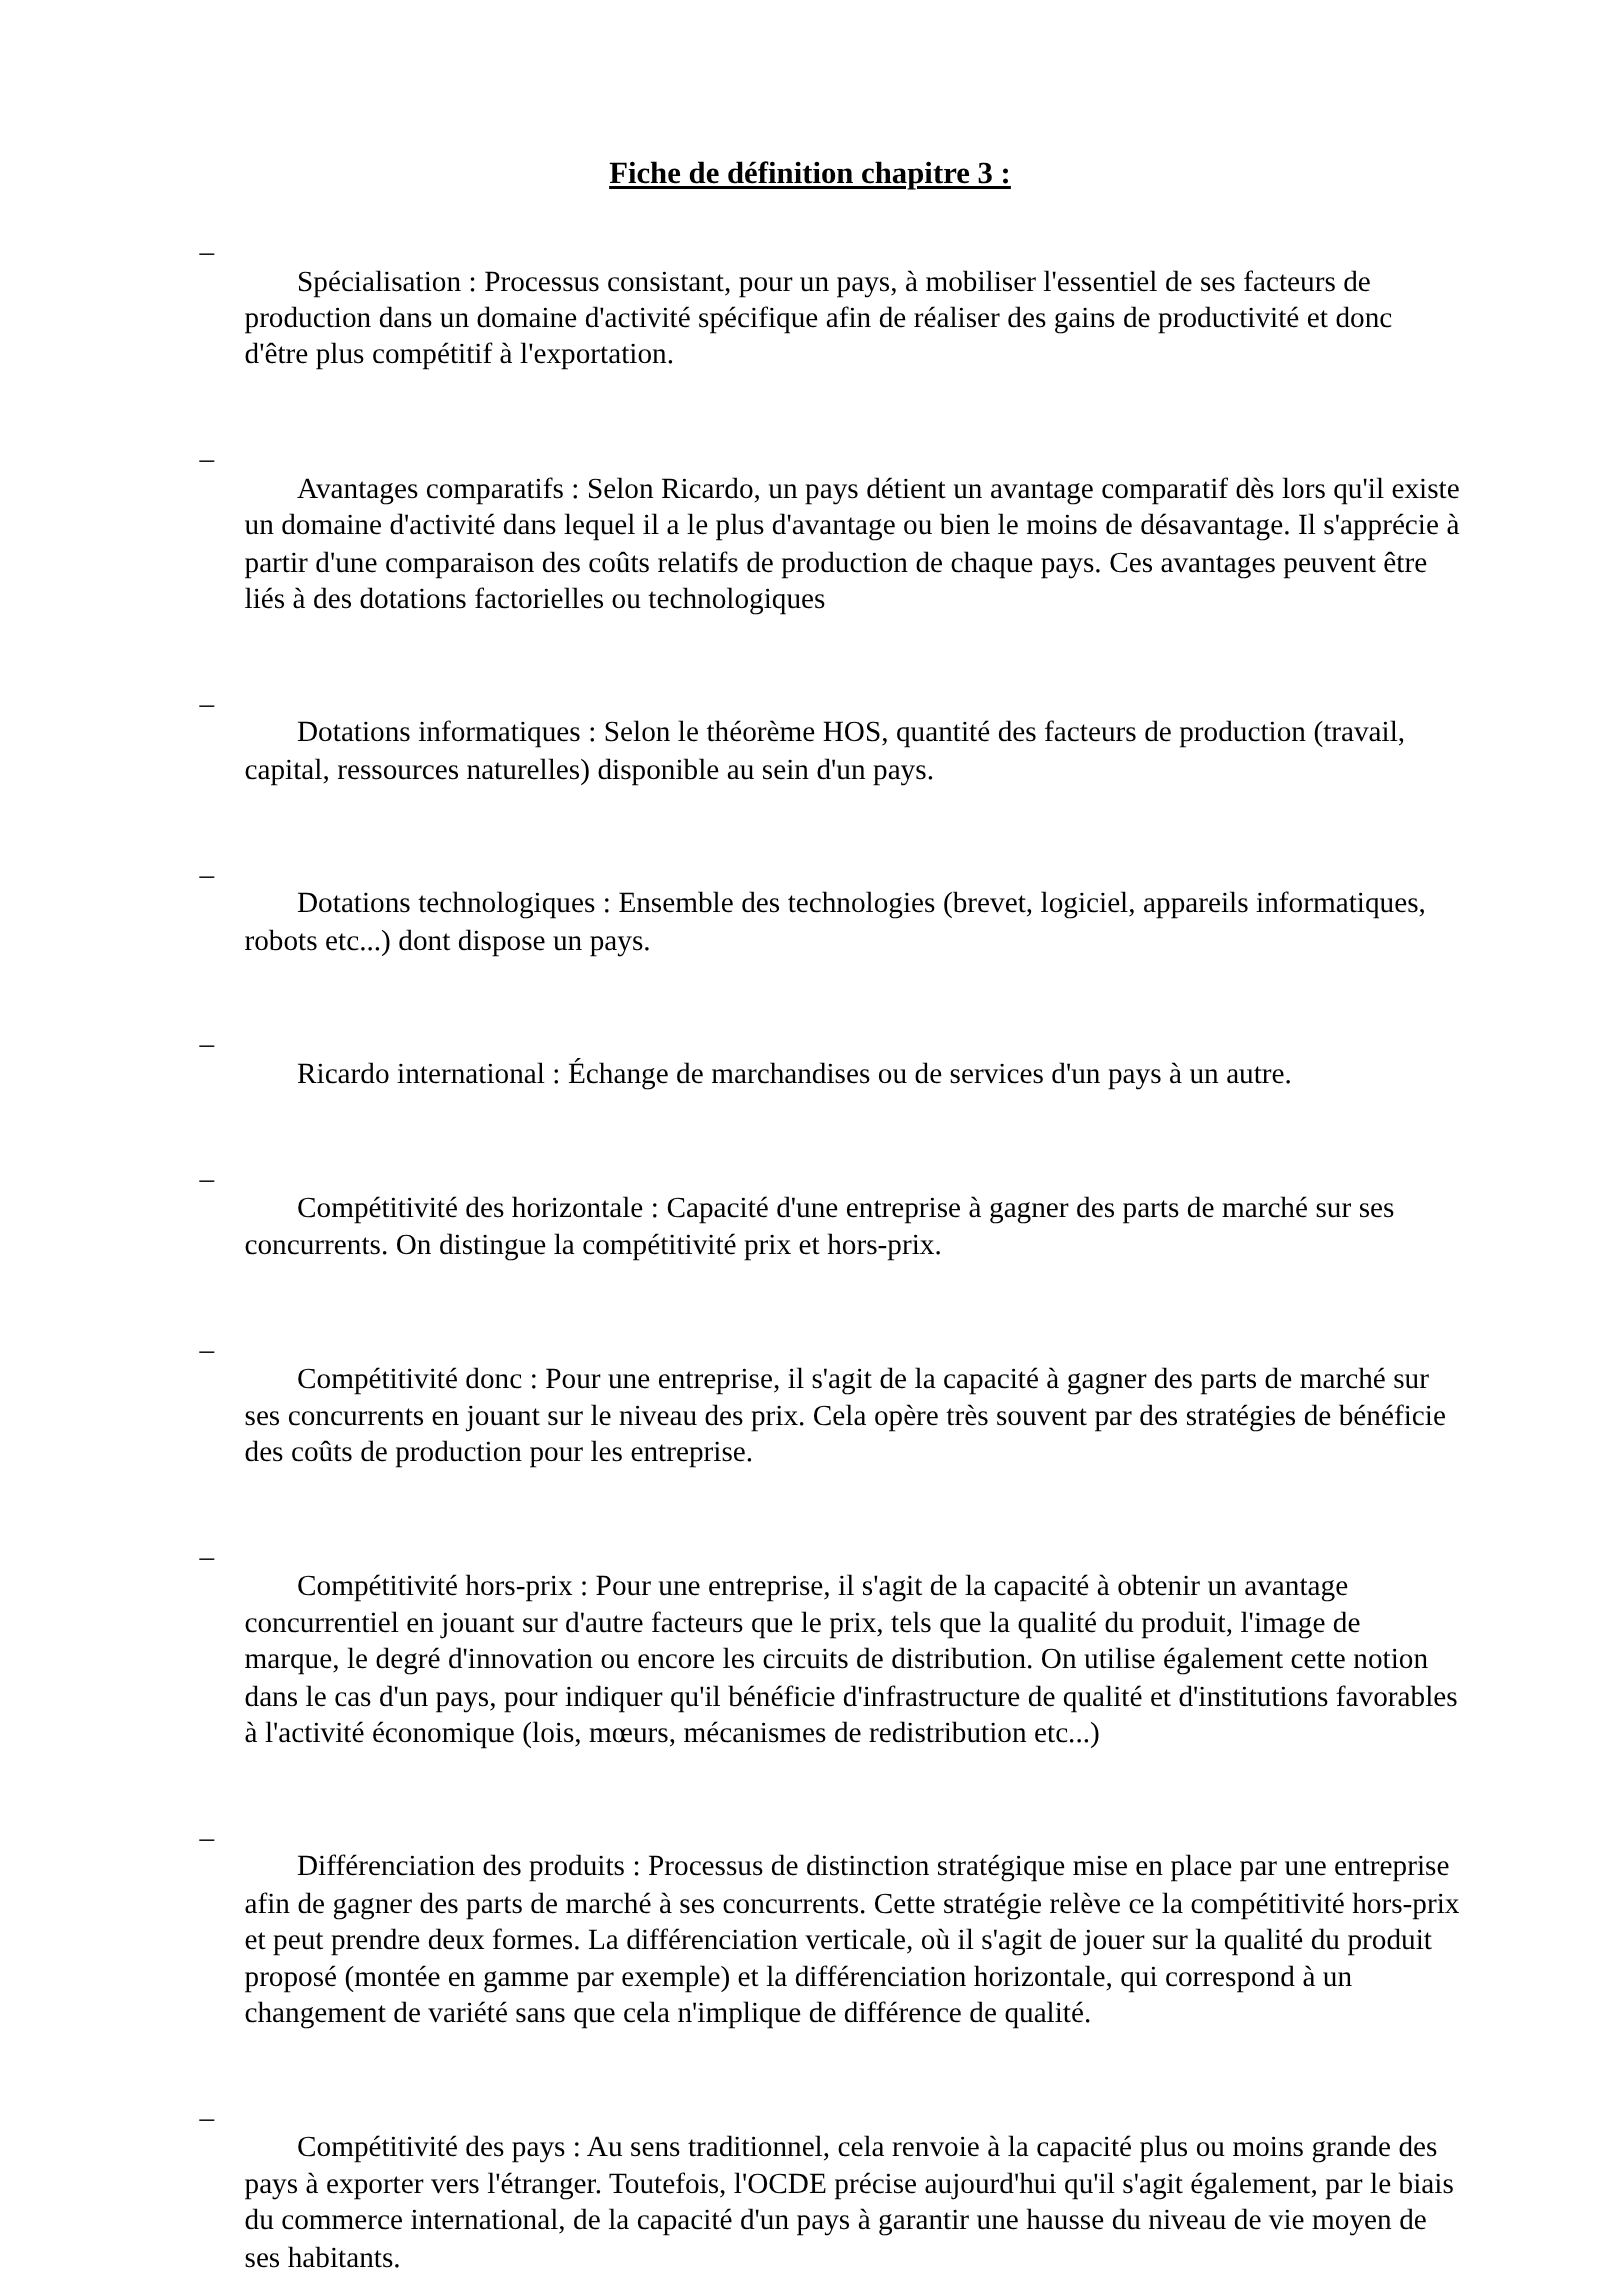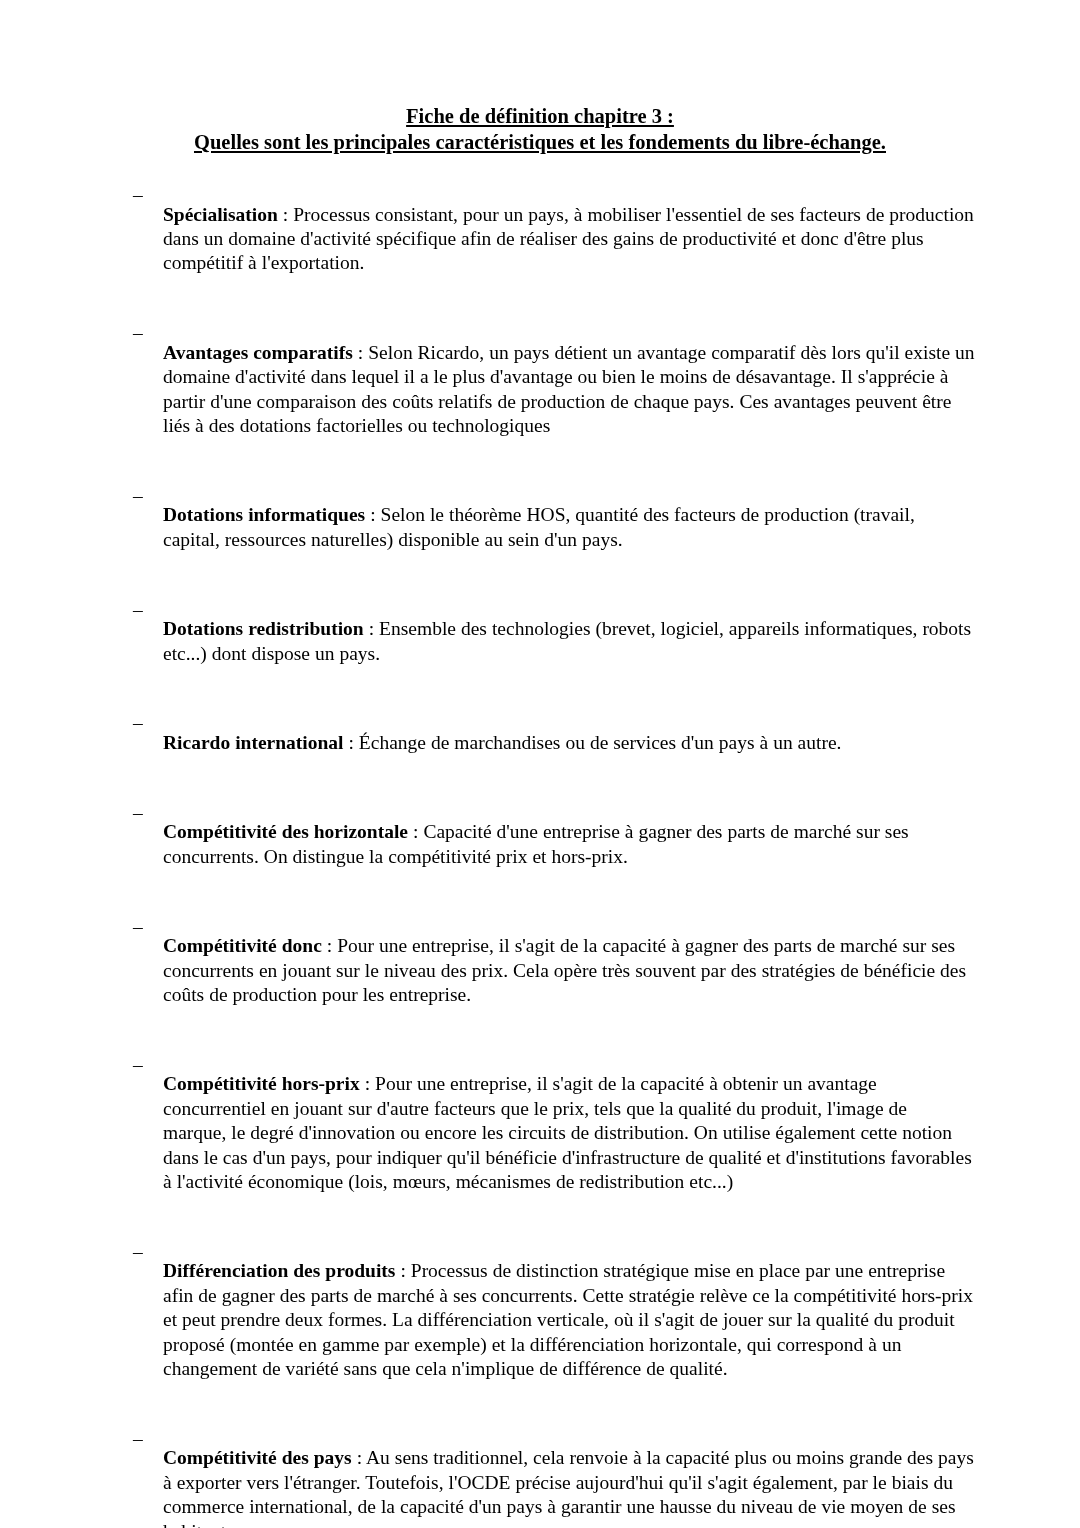--- a/index.html
+++ b/index.html
@@ -63,49 +63,49 @@
   }
   .def-body {
     flex: 1 1 auto;
     max-width: 812px;
     font-size: 19.5px;
     line-height: 24.4px;
     text-align: left;
     word-spacing: 0.1px;
   }
   .def-term {
-    font-weight: bold;
+    font-weight: normal;
+    margin-left: 35px;
   }
 </style>
 </head>
 <body>
 
 <div class="page">
 
   <h1 class="doc-title">
     <span class="title-line"><span>Fiche de définition chapitre 3 :</span></span>
-    <span class="title-line"><span> Quelles sont les principales caractéristiques et les fondements du libre-échange. </span></span>
   </h1>
 
   <div class="definitions" id="definition-list">
       <div class="def-item">
         <span class="bullet">–</span>
         <p class="def-body"><span class="def-term">Spécialisation </span><span class="def-sep">: </span><span class="def-text">Processus consistant, pour un pays, à mobiliser l'essentiel de ses facteurs de production dans un domaine d'activité spécifique afin de réaliser des gains de productivité et donc d'être plus compétitif à l'exportation.</span></p>
       </div>
       <div class="def-item">
         <span class="bullet">–</span>
         <p class="def-body"><span class="def-term">Avantages comparatifs</span><span class="def-sep"> : </span><span class="def-text">Selon Ricardo, un pays détient un avantage comparatif dès lors qu'il existe un domaine d'activité dans lequel il a le plus d'avantage ou bien le moins de désavantage. Il s'apprécie à partir d'une comparaison des coûts relatifs de production de chaque pays. Ces avantages peuvent être liés à des dotations factorielles ou technologiques</span></p>
       </div>
       <div class="def-item">
         <span class="bullet">–</span>
         <p class="def-body"><span class="def-term">Dotations informatiques</span><span class="def-sep"> : </span><span class="def-text">Selon le théorème HOS, quantité des facteurs de production (travail, capital, ressources naturelles) disponible au sein d'un pays.</span></p>
       </div>
       <div class="def-item">
         <span class="bullet">–</span>
-        <p class="def-body"><span class="def-term">Dotations redistribution</span><span class="def-sep"> : </span><span class="def-text">Ensemble des technologies (brevet, logiciel, appareils informatiques, robots etc...) dont dispose un pays.</span></p>
+        <p class="def-body"><span class="def-term">Dotations technologiques</span><span class="def-sep"> : </span><span class="def-text">Ensemble des technologies (brevet, logiciel, appareils informatiques, robots etc...) dont dispose un pays.</span></p>
       </div>
       <div class="def-item">
         <span class="bullet">–</span>
         <p class="def-body"><span class="def-term">Ricardo international</span><span class="def-sep"> : </span><span class="def-text">Échange de marchandises ou de services d'un pays à un autre.</span></p>
       </div>
       <div class="def-item">
         <span class="bullet">–</span>
         <p class="def-body"><span class="def-term">Compétitivité des horizontale</span><span class="def-sep"> : </span><span class="def-text">Capacité d'une entreprise à gagner des parts de marché sur ses concurrents. On distingue la compétitivité prix et hors-prix.</span></p>
       </div>
       <div class="def-item">

